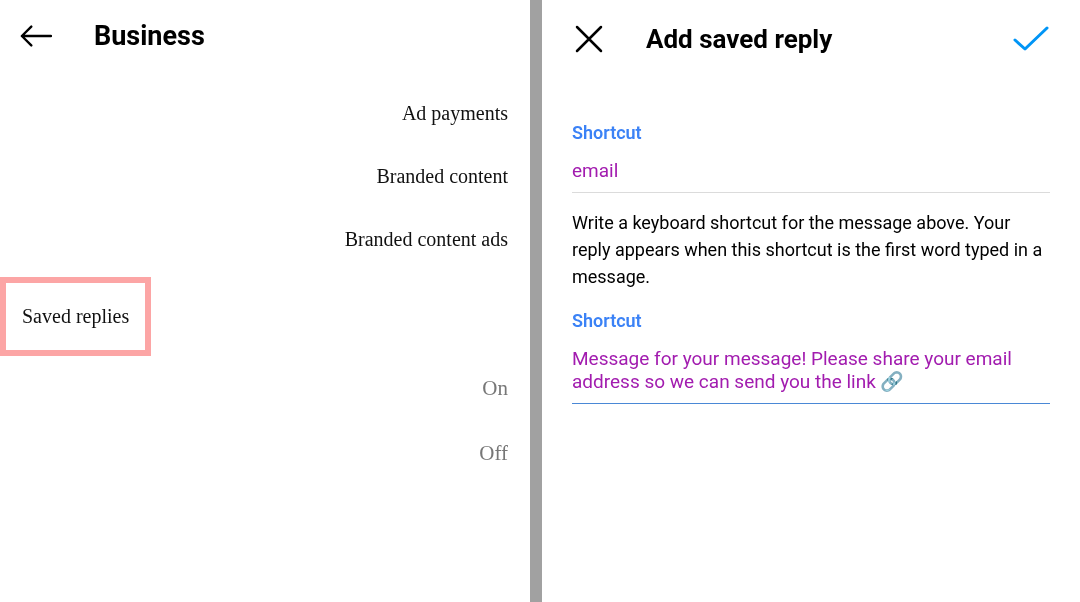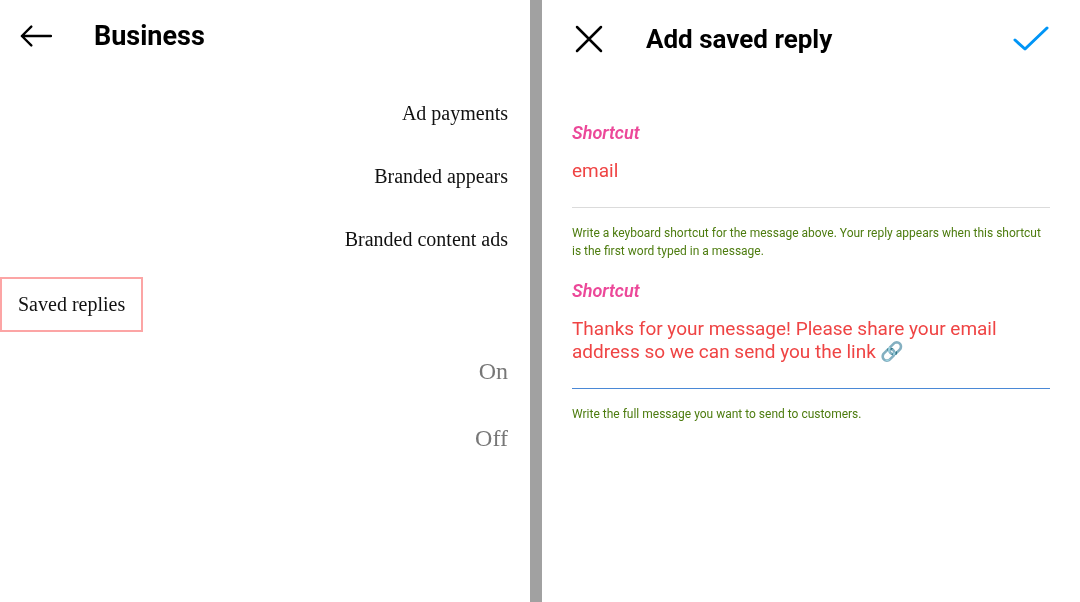--- a/index.html
+++ b/index.html
@@ -51,30 +51,29 @@
       padding: 20px 22px;
       display: flex;
       justify-content: flex-end;
       align-items: center;
       font-size: 20px;
       color: #111;
       cursor: pointer;
       font-family: Liberation Serif, serif;
     }
     .menu-item.highlighted {
-      border: 2px solid #fca5a5;
-      padding: 14px 16px;
+      border: 6px solid #fca5a5;
+      padding: 22px 16px;
       display: inline-block;
       margin-left: 0;
       margin-top: 6px;
-      margin-bottom: 6px;
     }
     .status-text {
       color: #777;
-      font-size: 24px;
+      font-size: 21px;
     }
     .header-right {
       display: flex;
       align-items: center;
       justify-content: space-between;
       padding: 0 30px 50px 30px;
     }
     .close-x {
       width: 34px;
       height: 34px;
@@ -98,37 +97,36 @@
       align-items: center;
       justify-content: center;
       cursor: pointer;
     }
     .form-section {
       padding: 0 30px;
     }
     .field-label {
       font-size: 18px;
       font-weight: 600;
-      color: #ec4899;
+      color: #3b82f6;
       margin-bottom: 16px;
       margin-top: 14px;
-      font-style: italic;
     }
     .field-input {
       font-size: 19px;
-      color: #ef4444;
-      padding-bottom: 25px;
+      color: #a21caf;
+      padding-bottom: 10px;
       border-bottom: 1px solid #dbdbdb;
     }
     .field-input.focused {
       border-bottom: 1px solid #4a88d6;
     }
     .field-helper {
-      font-size: 12px;
-      color: #4d7c0f;
+      font-size: 18px;
+      color: #000000;
       margin-top: 16px;
       margin-bottom: 20px;
       line-height: 1.5;
     }
   </style>
 </head>
 <body>
 
 <div class="panel-left">
   <div class="header-left">
@@ -137,21 +135,21 @@
         <path d="M33 12H2M2 12L12 2M2 12L12 22" stroke="#000" stroke-width="2.5" stroke-linecap="round" stroke-linejoin="round"></path>
       </svg>
     </div>
     <div class="title-left">Business</div>
   </div>
   <div class="menu-list">
     <div class="menu-item">
       <span>Ad payments</span>
     </div>
     <div class="menu-item">
-      <span>Branded appears</span>
+      <span>Branded content</span>
     </div>
     <div class="menu-item">
       <span>Branded content ads</span>
     </div>
     <div class="menu-item highlighted">
       <span>Saved replies</span>
     </div>
     <div class="menu-item">
       <span class="status-text">On</span>
     </div>
@@ -175,16 +173,15 @@
       <svg width="38" height="28" viewBox="0 0 38 28" fill="none">
         <path d="M3 15L13 24L35 3" stroke="#0095F6" stroke-width="3" stroke-linecap="round" stroke-linejoin="round"></path>
       </svg>
     </div>
   </div>
   <div class="form-section">
     <div class="field-label">Shortcut</div>
     <div class="field-input">email</div>
     <div class="field-helper">Write a keyboard shortcut for the message above. Your reply appears when this shortcut is the first word typed in a message.</div>
     <div class="field-label">Shortcut</div>
-    <div class="field-input focused">Thanks for your message! Please share your email address so we can send you the link 🔗</div>
-    <div class="field-helper">Write the full message you want to send to customers.</div>
+    <div class="field-input focused">Message for your message! Please share your email address so we can send you the link 🔗</div>
   </div>
 </div>
 
 </body></html>

